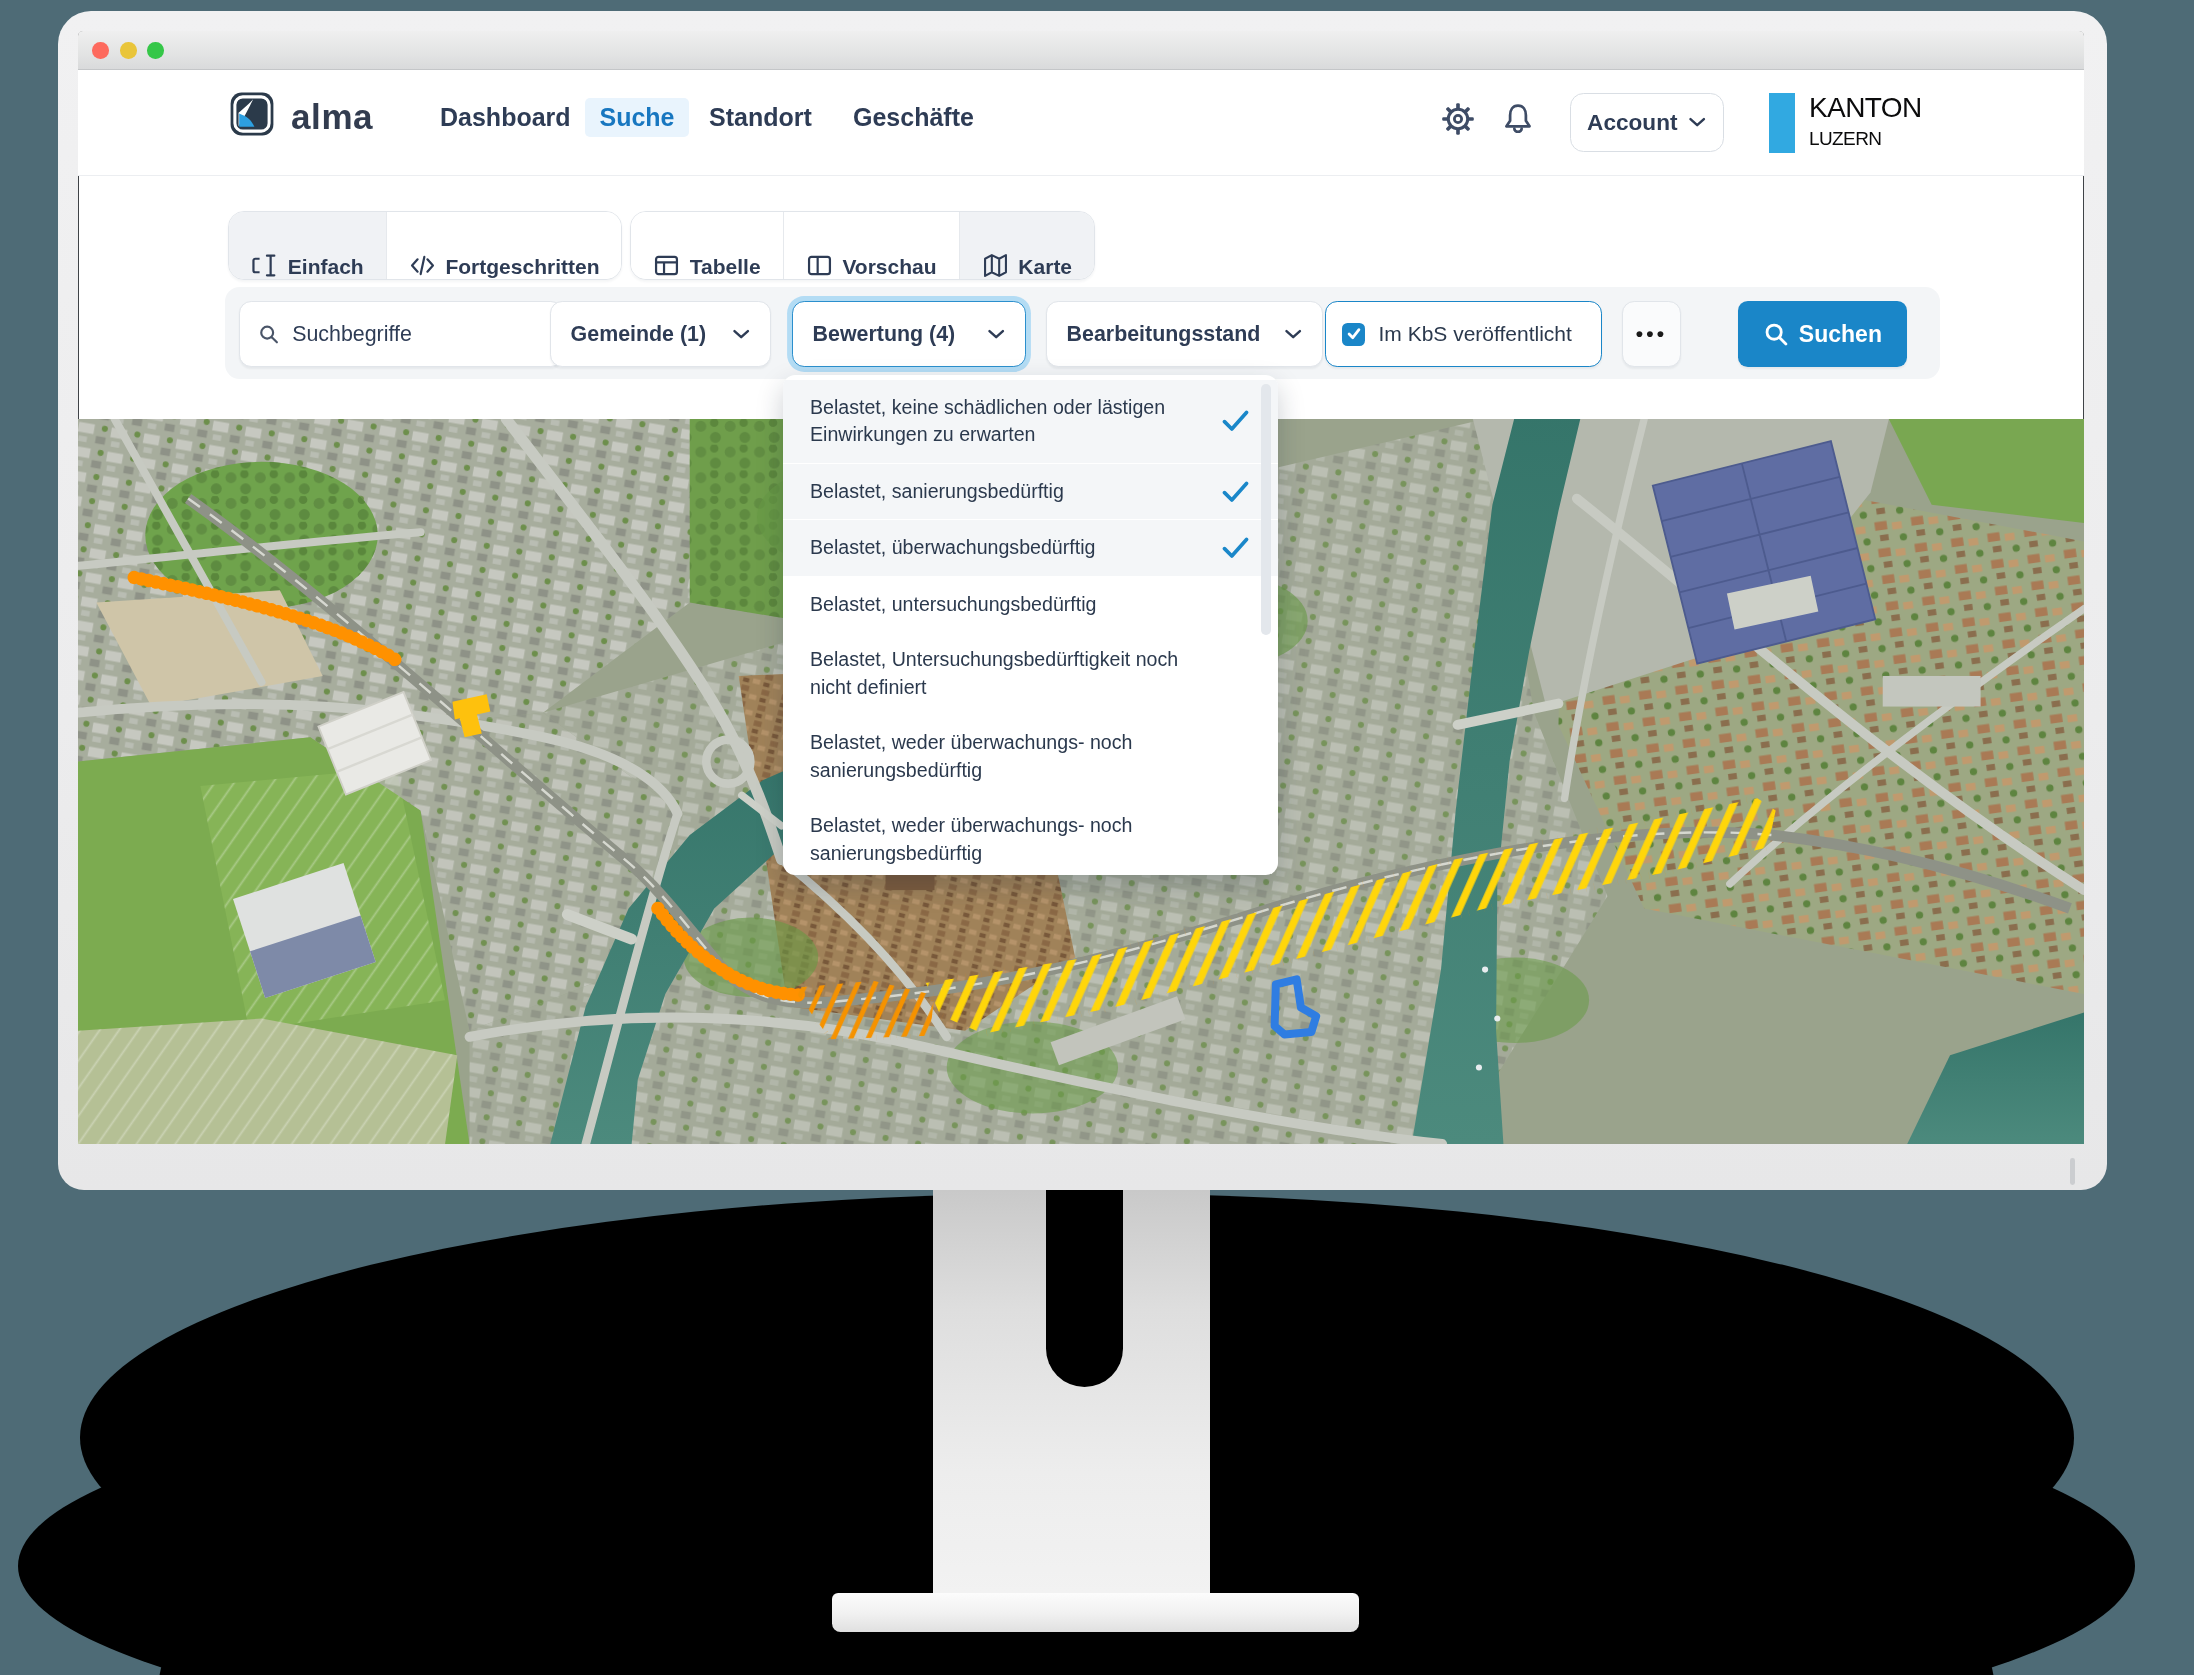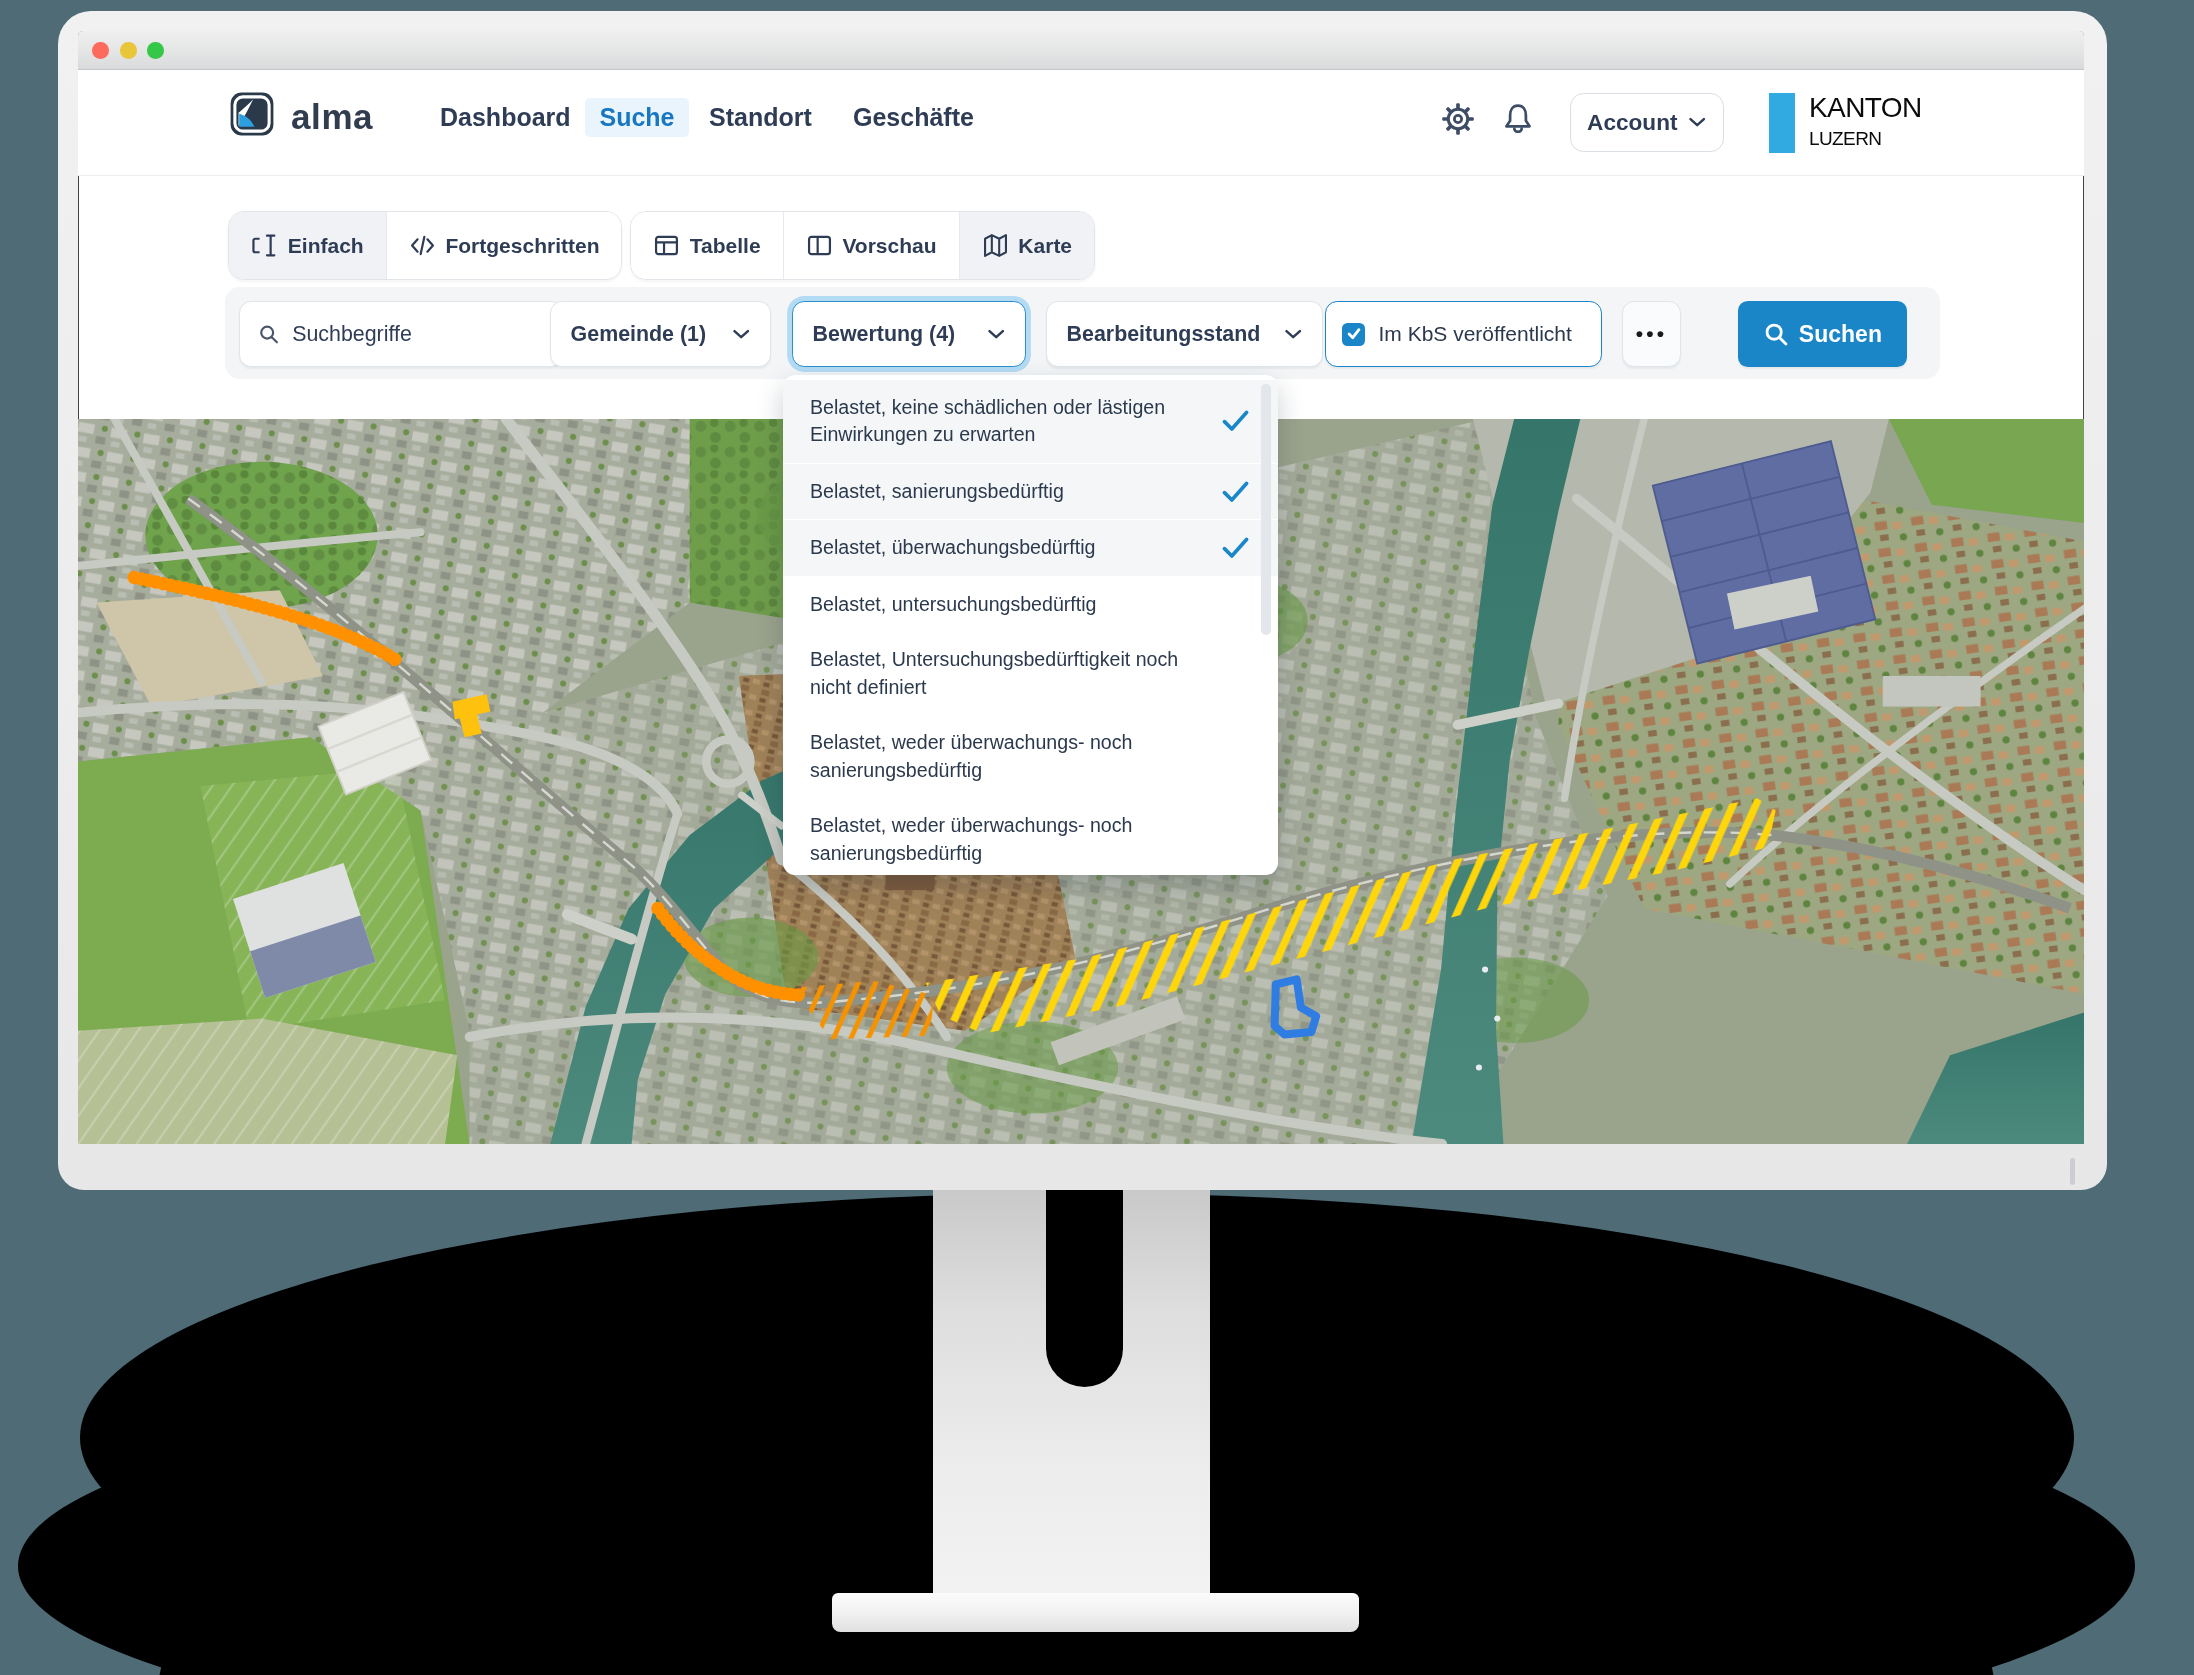--- a/index.html
+++ b/index.html
@@ -79,21 +79,21 @@
   #brand-text { position:absolute; left:1731px; top:22px; color:#0b0b0c; }
   #brand-text .l1 { font-size:28px; font-weight:500; letter-spacing:-0.6px; line-height:31px; }
   #brand-text .l2 { font-size:19px; font-weight:400; letter-spacing:-0.6px; line-height:31px; }
 
   
   .seg-group { position:absolute; top:180px; height:69px; display:flex;
     border:1.2px solid #e1e5ea; border-radius:16px; background:#fff; overflow:hidden;
     box-shadow:0 1.2px 2.4px rgba(40,50,70,.05); }
   #seg-left  { left:150px; }
   #seg-right { left:552px; }
-  .seg { display:flex; align-items:center; justify-content:center; gap:9.8px;
+  .seg { display:flex; align-items:flex-end; justify-content:center; gap:9.8px;
     font-size:21px; font-weight:600; color:#2e3c55; padding:0 22px; background:#fff; }
   .seg + .seg { border-left:1.2px solid #e6e9ed; }
   .seg.sel { background:#f0f2f5; }
   .seg svg { flex:0 0 auto; }
 
   
   #filterbar { position:absolute; left:147px; top:256px; width:1715px; height:92px;
     background:#f3f5f7; border-radius:14.7px; }
   .ctl { position:absolute; top:270px; height:66px; background:#fff;
     border:1.2px solid #e1e5ea; border-radius:12.2px; display:flex; align-items:center;

